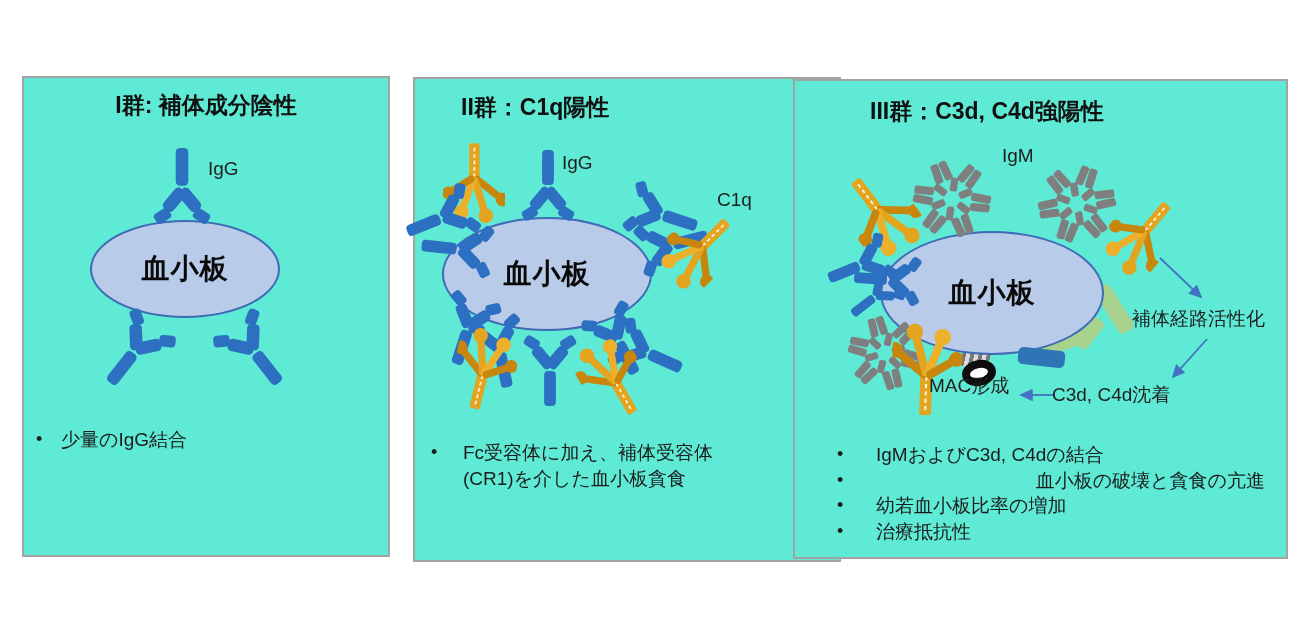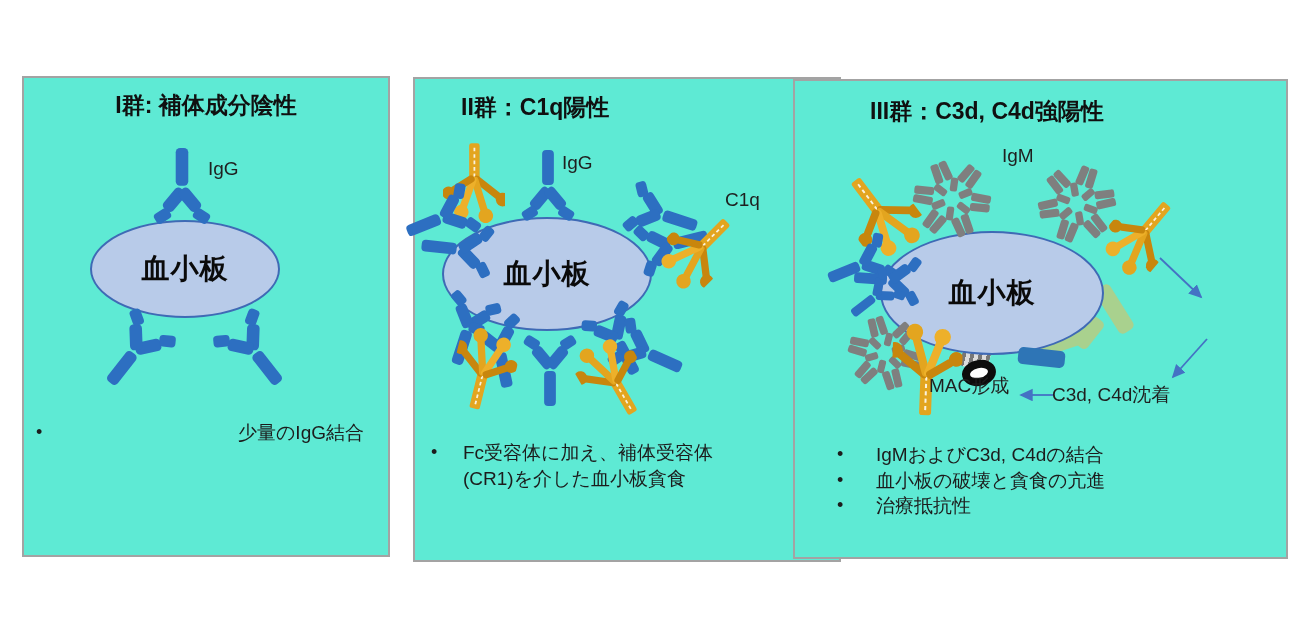--- a/index.html
+++ b/index.html
@@ -87,21 +87,21 @@
       <div class="platelet" style="left:66px;top:142px;width:190px;height:98px;">
         <span>血小板</span>
       </div>
       <svg class="ab igg-svg" viewBox="0 0 64 92" width="62" height="89" style="left:82px;top:226px;transform:rotate(-142deg);">
           <use href="#igg-shape"></use>
         </svg>
       <svg class="ab igg-svg" viewBox="0 0 64 92" width="62" height="89" style="left:197px;top:226px;transform:rotate(142deg);">
           <use href="#igg-shape"></use>
         </svg>
     </div>
-    <ul class="bullets" style="left:10px;top:342px;text-align:right;">
+    <ul class="bullets" style="left:10px;top:349px;">
       <li style="padding-left:27px;width:330px;">少量のIgG結合</li>
     </ul>
   </section>
 
   <section class="panel" style="left:413px;top:77px;width:428px;height:485px;">
     <div class="title" style="left:46px;top:13px;">II群：C1q陽性</div>
     <div class="fig">
       <svg class="ab" viewBox="0 0 76 104" width="62" height="84" style="left:28px;top:61px;transform:rotate(180deg);">
           <use href="#c1q-shape"></use>
         </svg>
@@ -114,21 +114,21 @@
         </svg>
       <svg class="ab igg-svg" viewBox="0 0 64 92" width="58" height="83" style="left:18px;top:129px;transform:rotate(-84deg);">
           <use href="#igg-shape"></use>
         </svg>
       <svg class="ab igg-svg" viewBox="0 0 64 92" width="58" height="83" style="left:214px;top:93px;transform:rotate(108deg);">
           <use href="#igg-shape"></use>
         </svg>
       <svg class="ab igg-svg" viewBox="0 0 64 92" width="58" height="83" style="left:224px;top:125px;transform:rotate(76deg);">
           <use href="#igg-shape"></use>
         </svg>
-      <span class="lbl" style="left:310px;top:110px;">C1q</span>
+      <span class="lbl" style="left:302px;top:110px;">C1q</span>
       <svg class="ab" viewBox="0 0 76 104" width="62" height="84" style="left:253px;top:128px;transform:rotate(-135deg);">
           <use href="#c1q-shape"></use>
         </svg>
       <div class="platelet" style="left:27px;top:138px;width:210px;height:114px;">
         <span>血小板</span>
       </div>
       <svg class="ab igg-svg" viewBox="0 0 64 92" width="58" height="83" style="left:25px;top:205px;transform:rotate(-162deg);">
           <use href="#igg-shape"></use>
         </svg>
       <svg class="ab igg-svg" viewBox="0 0 64 92" width="58" height="83" style="left:55px;top:227px;transform:rotate(168deg);">
@@ -192,31 +192,33 @@
       <div class="stripes" style="left:167px;top:263px;width:28px;height:25px;transform:rotate(14deg);"></div>
       <svg class="ab front" viewBox="0 0 44 32" width="42" height="30" style="left:163px;top:277px;transform:rotate(-12deg);">
         <ellipse cx="22" cy="16" rx="14" ry="9.5" fill="#ffffff" stroke="#0d0d0d" stroke-width="8.5"></ellipse>
       </svg>
       <div class="frag green" style="left:311px;top:202px;width:17px;height:52px;transform:rotate(-32deg);"></div>
       <div class="frag green" style="left:260px;top:238px;width:16px;height:46px;transform:rotate(72deg);"></div>
       <div class="frag green" style="left:287px;top:235px;width:15px;height:34px;transform:rotate(38deg);"></div>
       <div class="frag bluefrag" style="left:223px;top:268px;width:47px;height:17px;transform:rotate(6deg);"></div>
       <span class="lbl" style="left:134px;top:292px;">MAC形成</span>
       <span class="lbl" style="left:257px;top:301px;">C3d, C4d沈着</span>
+      <span class="lbl" style="left:337px;top:225px;">補体経路活性化</span>
       <svg class="overlay" viewBox="0 0 495 480" width="495" height="480">
         <defs>
           <marker id="arrh" markerWidth="9" markerHeight="9" refX="6.5" refY="3.5" orient="auto">
             <path d="M0,0 L7.5,3.5 L0,7 Z" fill="#4472c4"></path>
           </marker>
         </defs>
         <line x1="365" y1="177" x2="406" y2="216" marker-end="url(#arrh)"></line>
         <line x1="412" y1="258" x2="378" y2="296" marker-end="url(#arrh)"></line>
         <line x1="258" y1="314" x2="226" y2="314" marker-end="url(#arrh)"></line>
       </svg>
     </div>
     <ul class="bullets" style="left:40px;top:361px;">
       <li style="padding-left:41px;width:430px;">IgMおよびC3d, C4dの結合</li>
-      <li style="padding-left:41px;width:430px;">血小板の破壊と貪食の亢進</li>
+      <li style="padding-left:41px;width:430px;text-align:right;">血小板の破壊と貪食の亢進</li>
+      <li style="padding-left:41px;width:430px;">幼若血小板比率の増加</li>
       <li style="padding-left:41px;width:430px;">治療抵抗性</li>
     </ul>
   </section>
 
 </div>
 
 </body></html>

